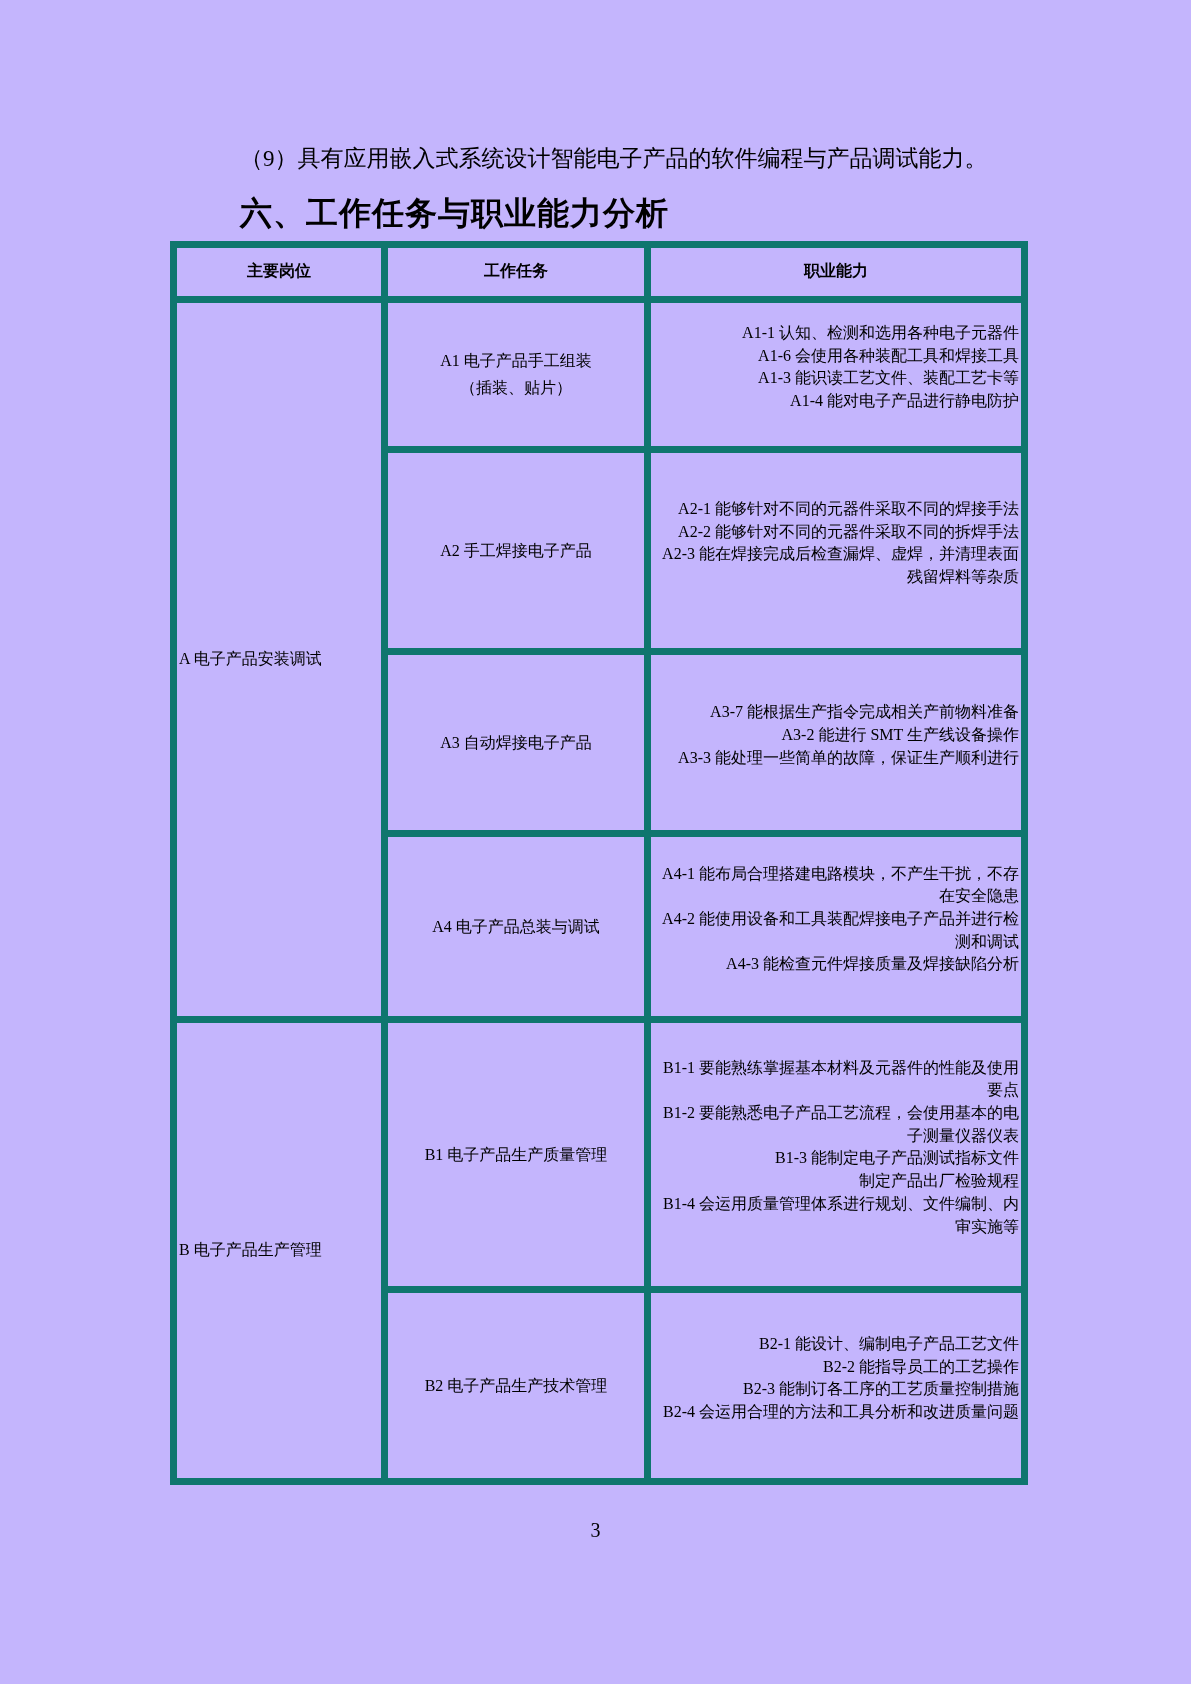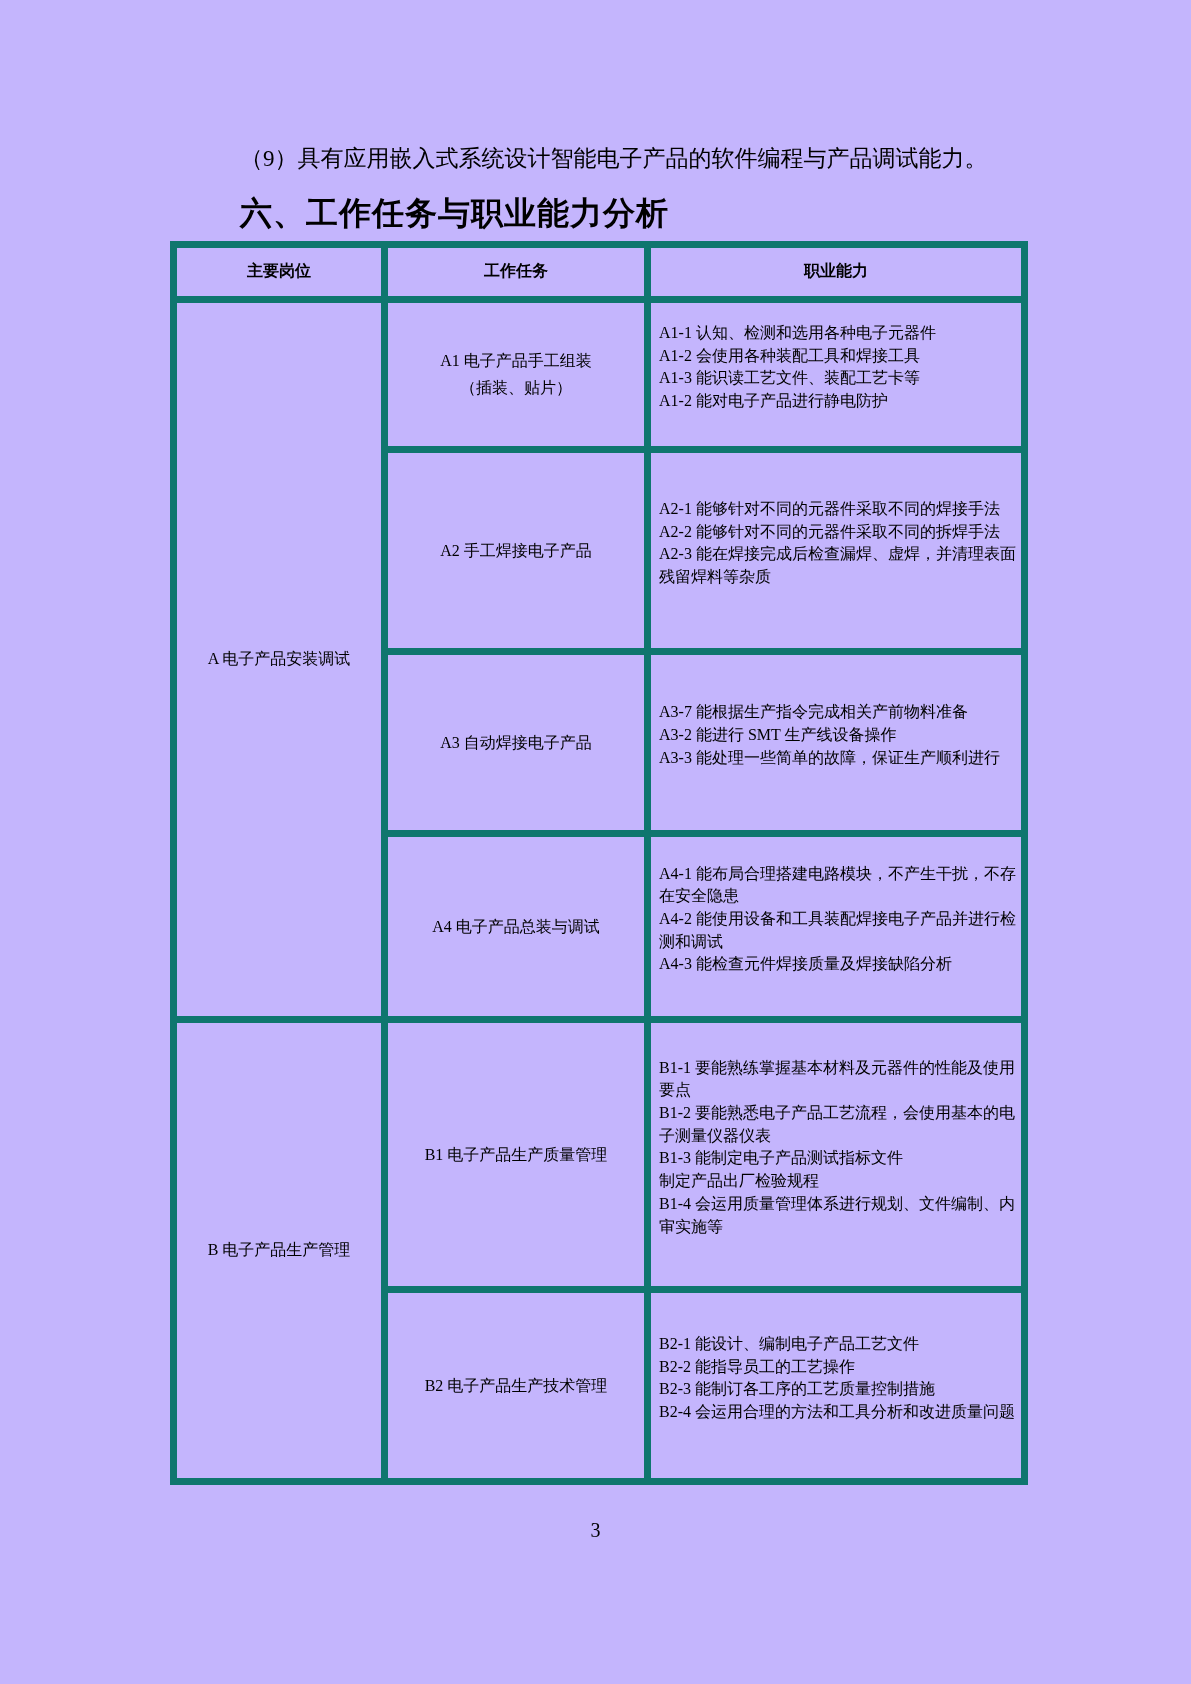--- a/index.html
+++ b/index.html
@@ -45,32 +45,33 @@
     font-size: 16px;
     vertical-align: middle;
     margin-top: 28px;
   }
   .task-table th {
     font-weight: bold;
     text-align: center;
     height: 55px;
   }
   td.position-cell {
-    text-align: center;
+    text-align: left;
     line-height: 1.5;
     padding: 2px;
   }
   td.task-cell {
     text-align: center;
     line-height: 1.7;
     padding: 0;
     white-space: pre-wrap;
   }
   td.ability-cell {
     padding: 6px 2px 20px 8px;
+    text-align: right;
   }
   .ability-item {
     line-height: 1.42;
     white-space: pre-wrap;
     word-break: break-all;
   }
   tr.r-a1 { height: 150px; }
   tr.r-a2 { height: 202px; }
   tr.r-a3 { height: 182px; }
   tr.r-a4 { height: 186px; }
@@ -107,23 +108,23 @@
           <th>职业能力</th>
         </tr>
       </thead>
       <tbody>
         <tr class="r-a1">
           <td class="position-cell" rowspan="4">A 电子产品安装调试</td>
           <td class="task-cell">A1 电子产品手工组装
 （插装、贴片）</td>
           <td class="ability-cell">
             <div class="ability-item">A1-1 认知、检测和选用各种电子元器件</div>
-            <div class="ability-item">A1-2 会使用各种装配工具和焊接工具</div>
+            <div class="ability-item">A1-6 会使用各种装配工具和焊接工具</div>
             <div class="ability-item">A1-3 能识读工艺文件、装配工艺卡等</div>
-            <div class="ability-item">A1-2 能对电子产品进行静电防护</div>
+            <div class="ability-item">A1-4 能对电子产品进行静电防护</div>
           </td>
         </tr>
         <tr class="r-a2">
           <td class="task-cell">A2 手工焊接电子产品</td>
           <td class="ability-cell">
             <div class="ability-item">A2-1 能够针对不同的元器件采取不同的焊接手法</div>
             <div class="ability-item">A2-2 能够针对不同的元器件采取不同的拆焊手法</div>
             <div class="ability-item">A2-3 能在焊接完成后检查漏焊、虚焊，并清理表面残留焊料等杂质</div>
           </td>
         </tr>

